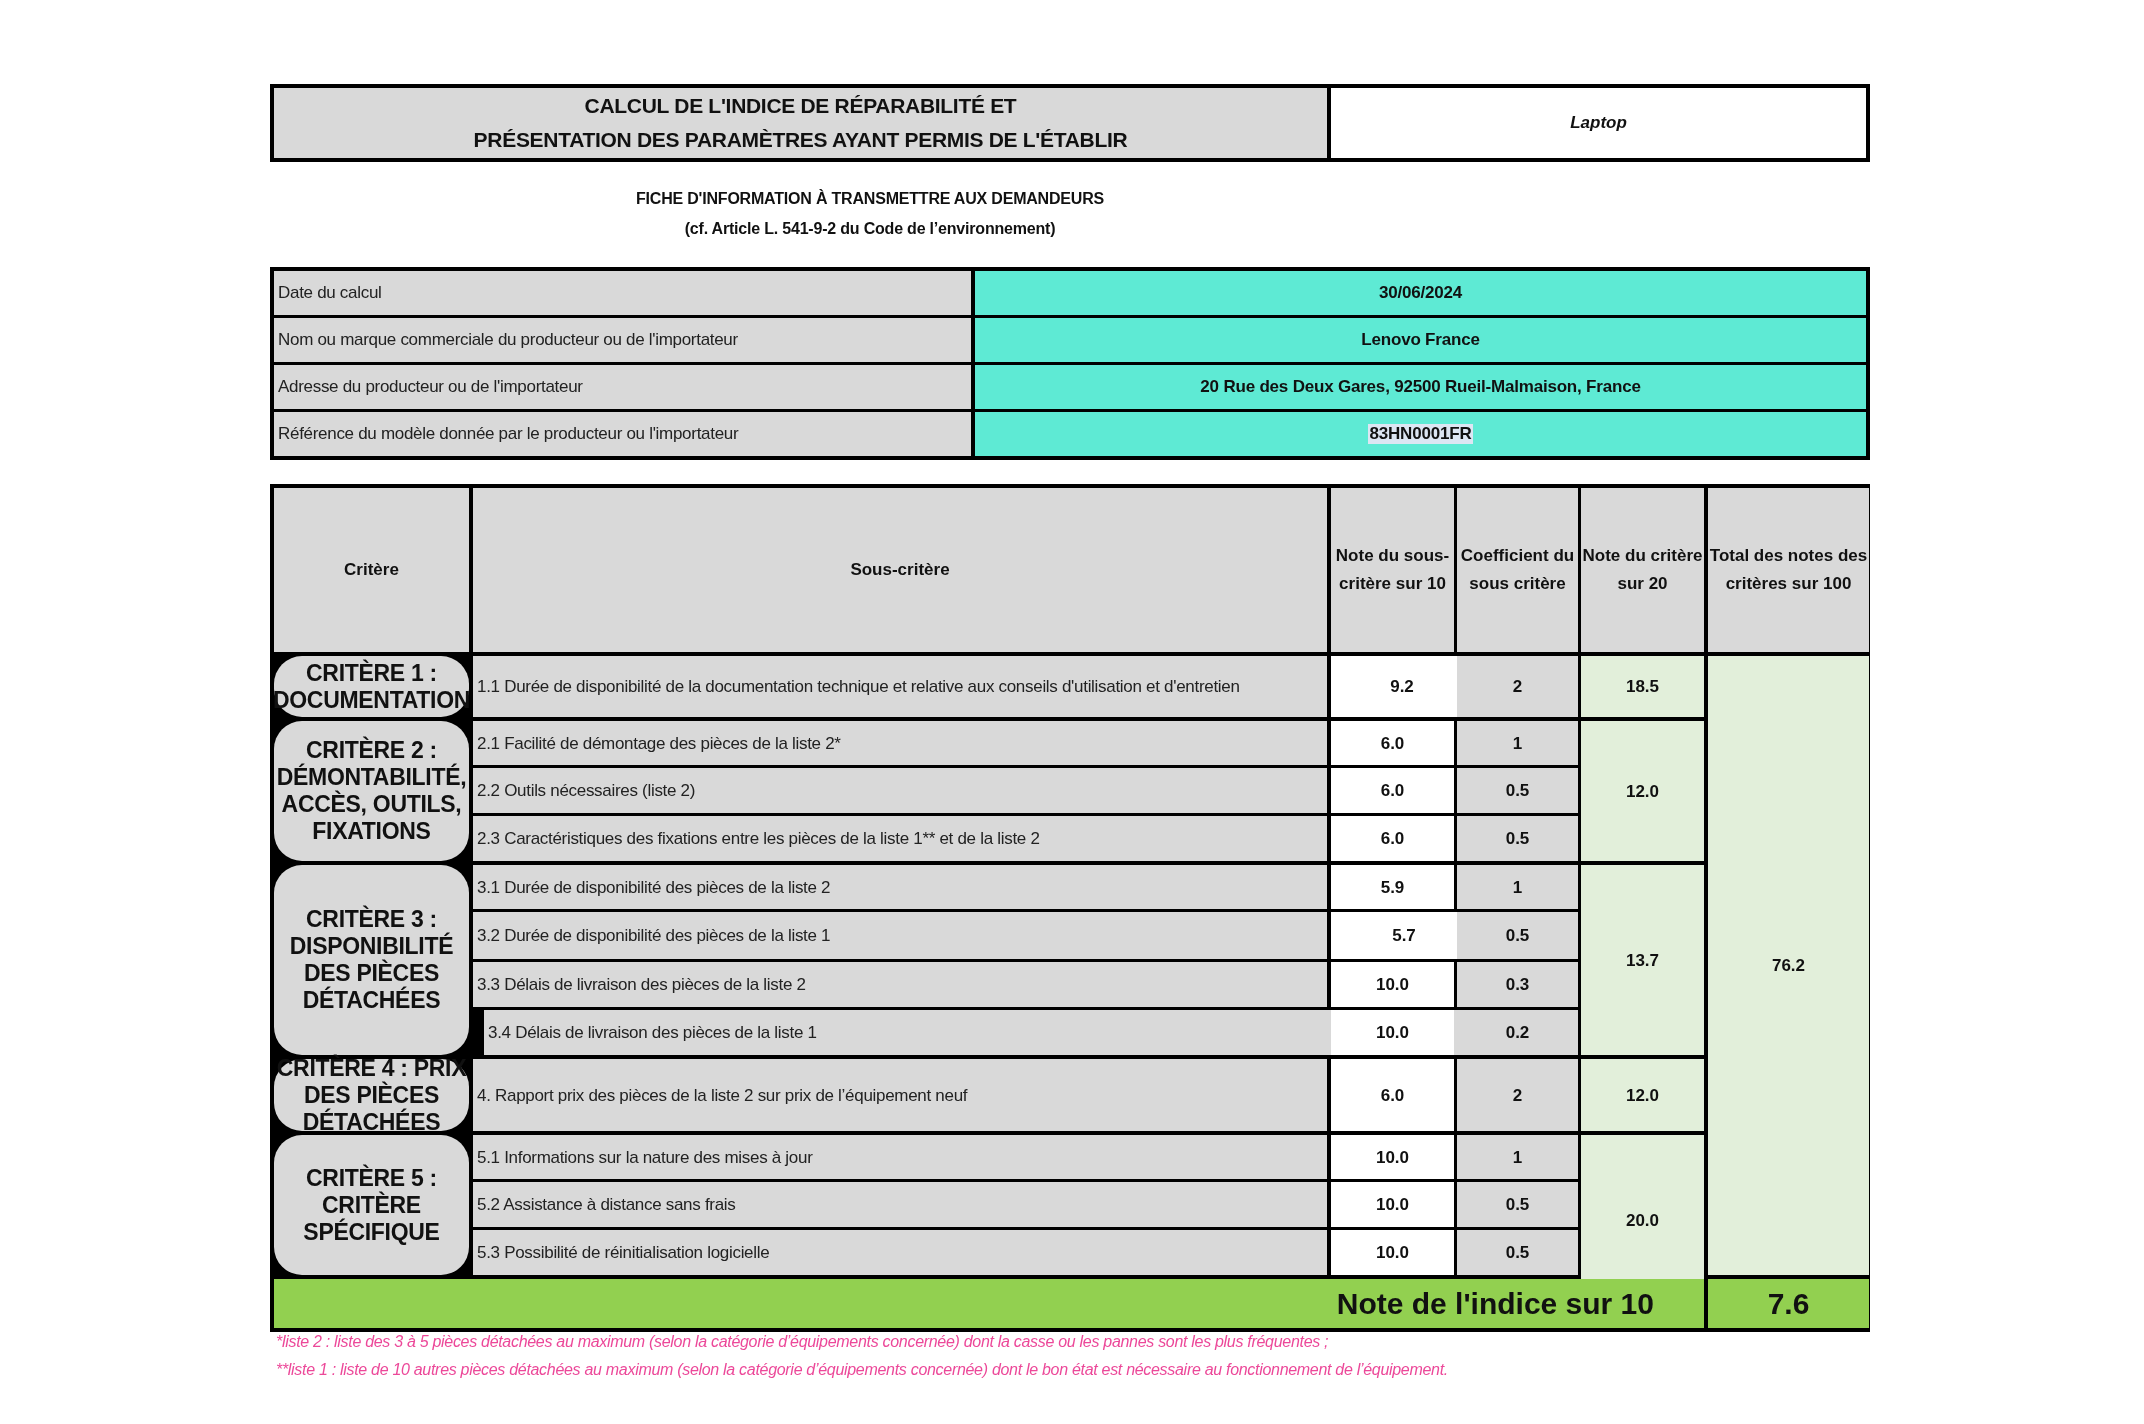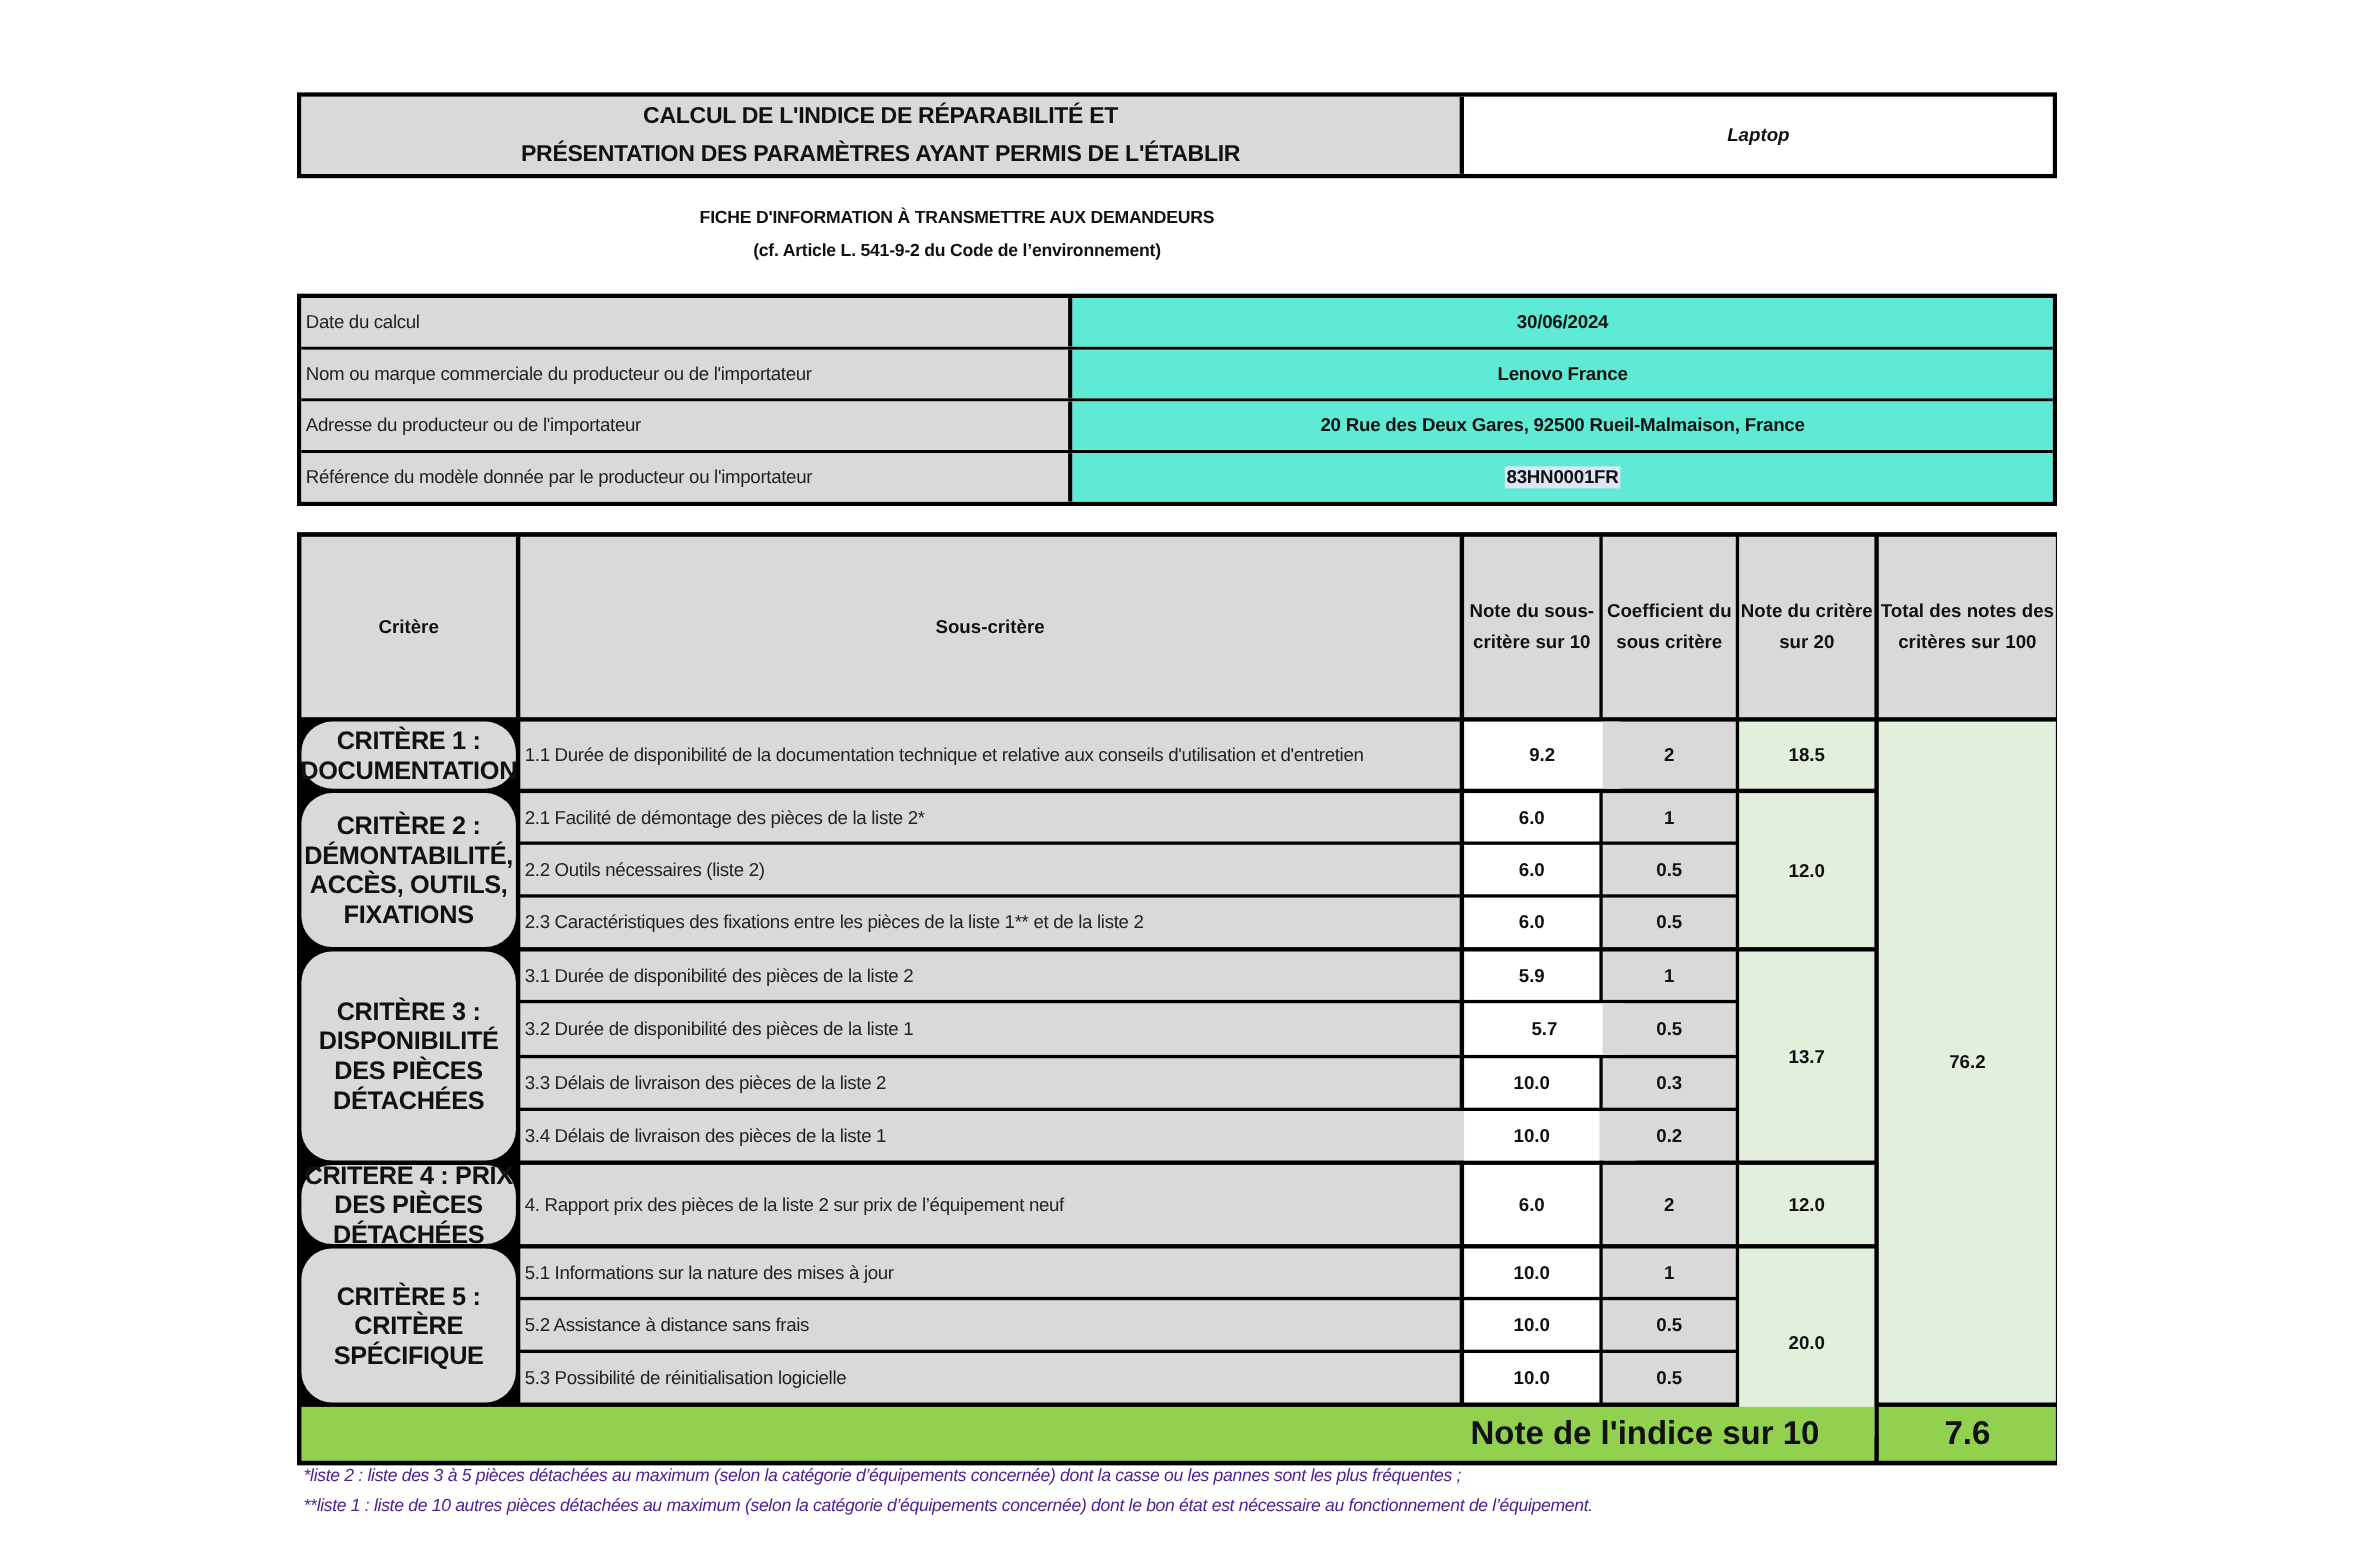--- a/index.html
+++ b/index.html
@@ -31,21 +31,21 @@
     .left { justify-content: flex-start; text-align: left; padding-left: 4px; padding-right: 30px; }
     .hdr { font-weight: bold; font-size: 17px; line-height: 28px; }
     .crit { font-weight: bold; font-size: 23px; line-height: 27px; letter-spacing: -0.3px; border-radius: 28px; }
     .sub { font-size: 17px; letter-spacing: -0.3px; color: #222; }
     .num { font-weight: bold; font-size: 17px; }
     .green-row { background: #92d050; font-weight: bold; }
     .green-label { justify-content: flex-end; padding-right: 50px; font-size: 30px; }
     .green-value { font-size: 30px; }
 
     
-    .footnote { left: 276px; font-style: italic; font-size: 16px; letter-spacing: -0.3px; color: #4c1d95; white-space: nowrap; }
+    .footnote { left: 276px; font-style: italic; font-size: 16px; letter-spacing: -0.3px; color: #ec4899; white-space: nowrap; }
   </style>
 </head>
 <body>
 
 <div id="title-box" class="abs">
   <div id="title-left">
     <span>CALCUL DE L'INDICE DE RÉPARABILITÉ ET</span>
     <span>PRÉSENTATION DES PARAMÈTRES AYANT PERMIS DE L'ÉTABLIR</span>
   </div>
   <div id="title-right">Laptop</div>
@@ -103,21 +103,21 @@
     <div class="cell grey crit" style="left: 0px; top: 377px; width: 195px; height: 190px;">CRITÈRE 3 : DISPONIBILITÉ DES PIÈCES DÉTACHÉES</div>
     <div class="cell grey sub left" style="left: 199px; top: 377px; width: 854px; height: 44px;">3.1 Durée de disponibilité des pièces de la liste 2</div>
     <div class="cell white num" style="left: 1057px; top: 377px; width: 123px; height: 44px;">5.9</div>
     <div class="cell grey num" style="left: 1183px; top: 377px; width: 121px; height: 44px;">1</div>
     <div class="cell grey sub left" style="left: 199px; top: 424px; width: 854px; height: 47px;">3.2 Durée de disponibilité des pièces de la liste 1</div>
     <div class="cell white num" style="left: 1057px; top: 424px; width: 146px; height: 47px;">5.7</div>
     <div class="cell grey num" style="left: 1183px; top: 424px; width: 121px; height: 47px;">0.5</div>
     <div class="cell grey sub left" style="left: 199px; top: 474px; width: 854px; height: 45px;">3.3 Délais de livraison des pièces de la liste 2</div>
     <div class="cell white num" style="left: 1057px; top: 474px; width: 123px; height: 45px;">10.0</div>
     <div class="cell grey num" style="left: 1183px; top: 474px; width: 121px; height: 45px;">0.3</div>
-    <div class="cell grey sub left" style="left: 199px; top: 522px; width: 1014px; height: 45px;">3.4 Délais de livraison des pièces de la liste 1</div>
+    <div class="cell grey sub left" style="left: 210px; top: 522px; width: 1014px; height: 45px;">3.4 Délais de livraison des pièces de la liste 1</div>
     <div class="cell white num" style="left: 1057px; top: 522px; width: 123px; height: 45px;">10.0</div>
     <div class="cell grey num" style="left: 1183px; top: 522px; width: 121px; height: 45px;">0.2</div>
     <div class="cell lgreen num" style="left: 1307px; top: 377px; width: 123px; height: 190px;">13.7</div>
     <div class="cell grey crit" style="left: 0px; top: 571px; width: 195px; height: 72px;">CRITÈRE 4 : PRIX DES PIÈCES DÉTACHÉES</div>
     <div class="cell grey sub left" style="left: 199px; top: 571px; width: 854px; height: 72px;">4. Rapport prix des pièces de la liste 2 sur prix de l’équipement neuf</div>
     <div class="cell white num" style="left: 1057px; top: 571px; width: 123px; height: 72px;">6.0</div>
     <div class="cell grey num" style="left: 1183px; top: 571px; width: 121px; height: 72px;">2</div>
     <div class="cell lgreen num" style="left: 1307px; top: 571px; width: 123px; height: 72px;">12.0</div>
     <div class="cell grey crit" style="left: 0px; top: 647px; width: 195px; height: 140px;">CRITÈRE 5 : CRITÈRE SPÉCIFIQUE</div>
     <div class="cell grey sub left" style="left: 199px; top: 647px; width: 854px; height: 44px;">5.1 Informations sur la nature des mises à jour</div>

